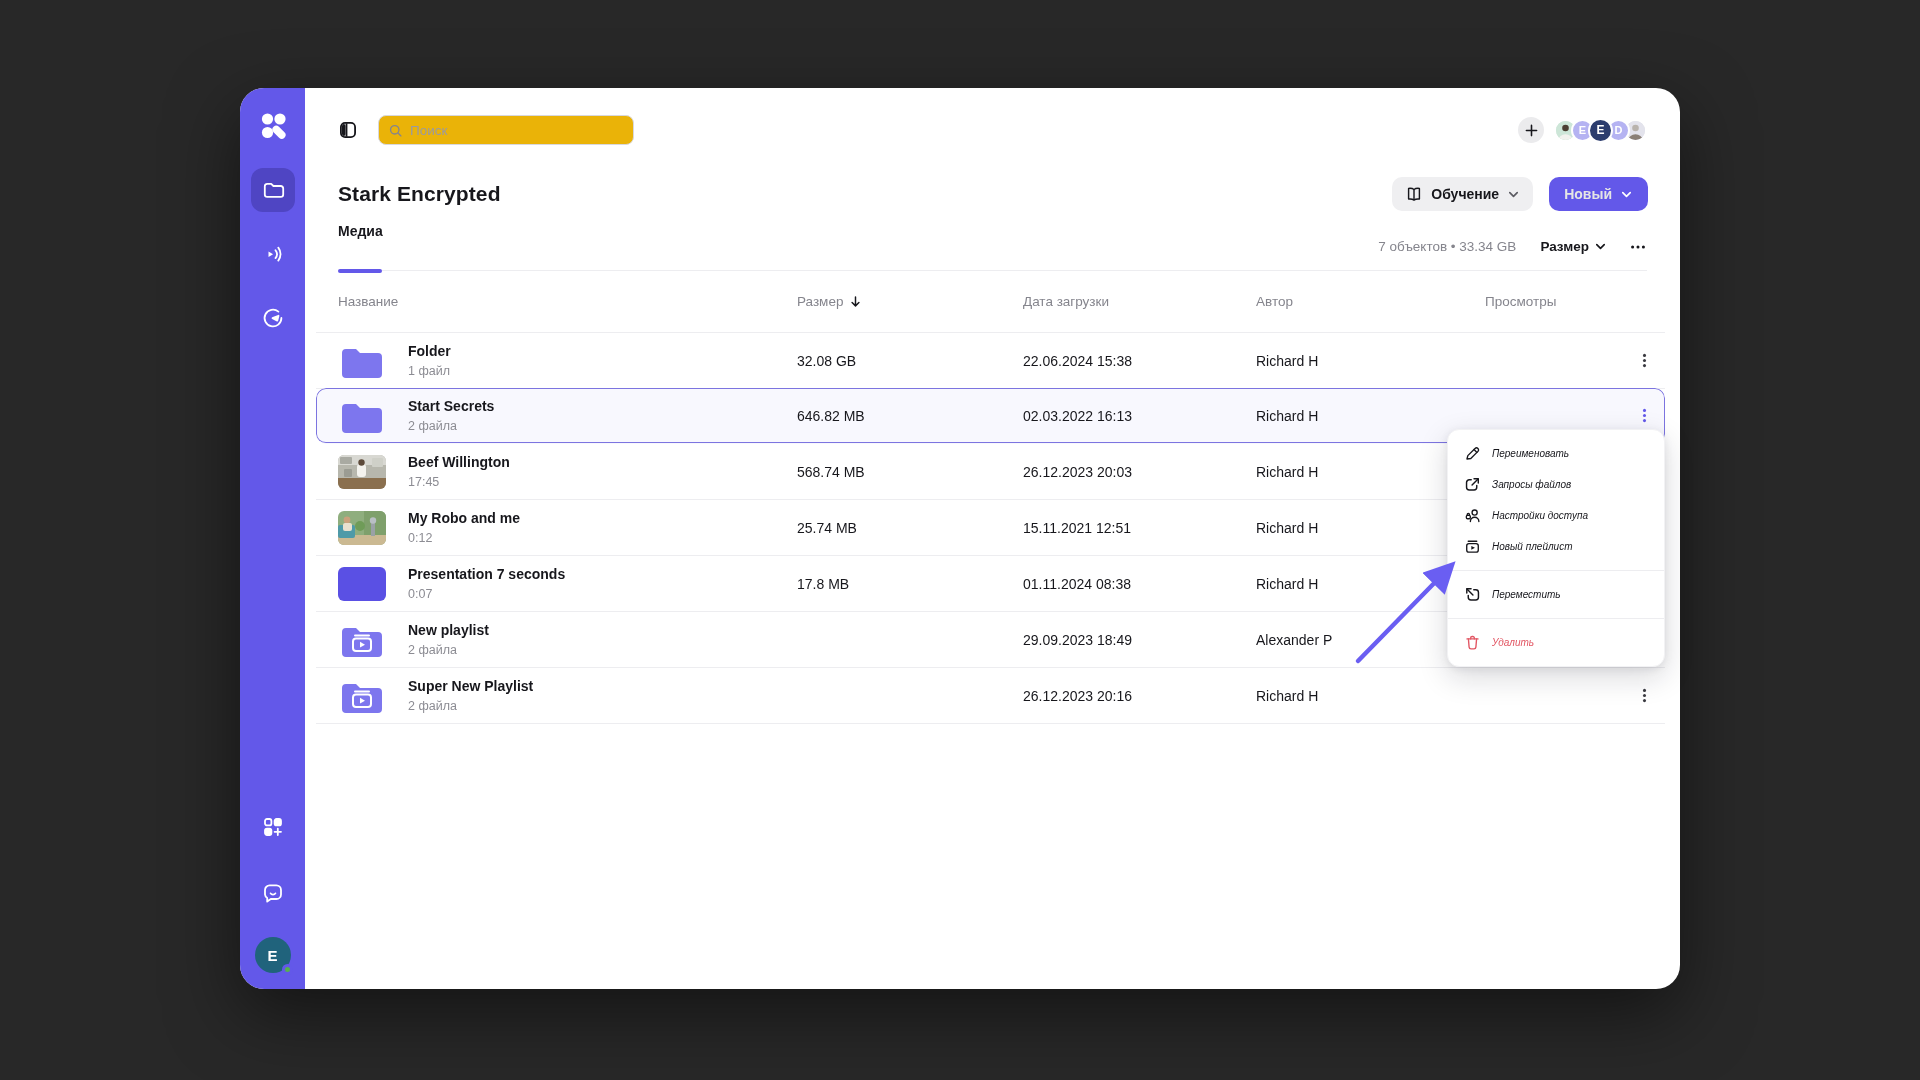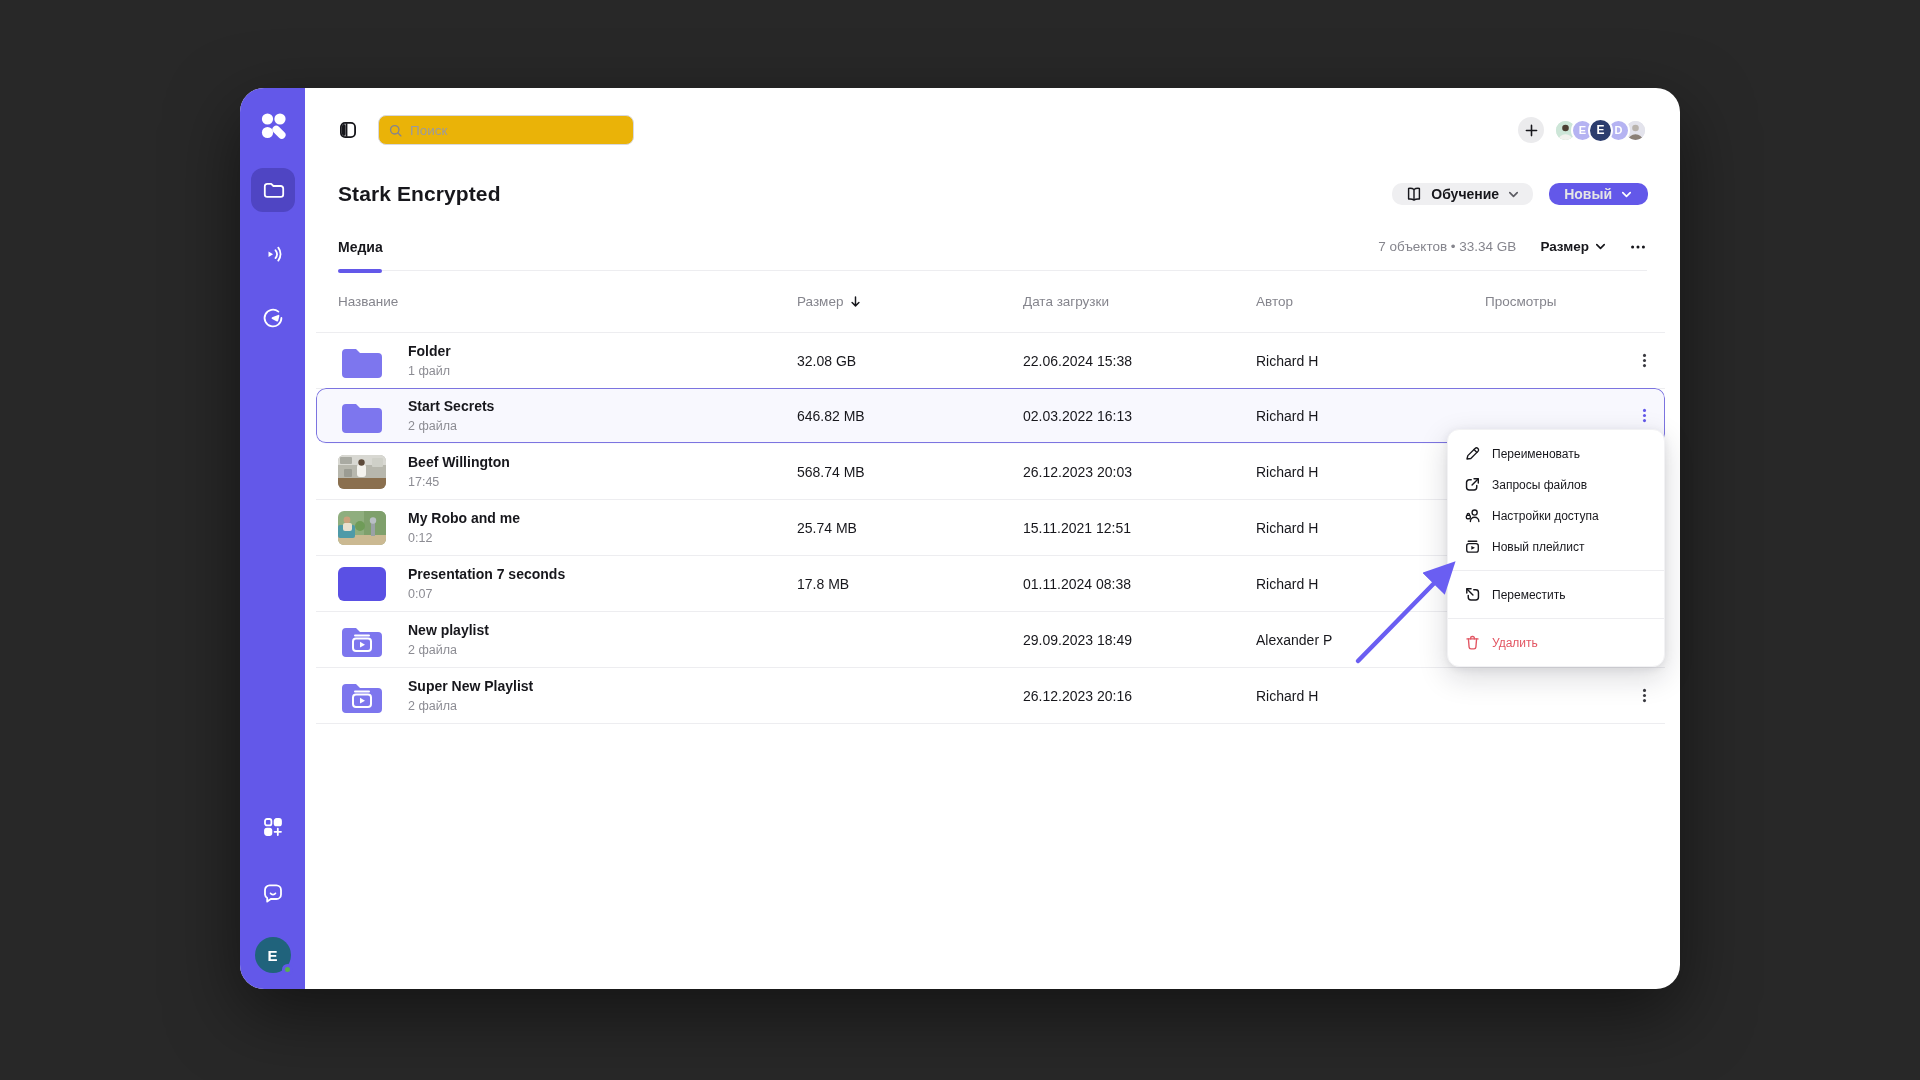--- a/index.html
+++ b/index.html
@@ -44,27 +44,27 @@
   .av:first-child { margin-left:0; }
   .av.light { background:#b5b3f2; z-index:2; }
   .av.dark  { background:#2c3d6e; z-index:5; width:25px; height:25px; font-size:12px; }
   .av.photo-green { background:#cfe7da; z-index:1; }
   .av.photo-gray  { background:#dddde6; z-index:1; }
   .av.d-style { z-index:3; }
 
   .page-head { margin-top:32px; padding:0 32px 0 33px; height:34px; display:flex; align-items:center; }
   .page-title { font-size:21px; font-weight:bold; letter-spacing:.1px; }
   .head-actions { margin-left:auto; display:flex; align-items:center; gap:16px; }
-  .btn { height:22px; border-radius:10px; display:flex; align-items:center; font-size:14px; font-weight:bold; cursor:pointer;text-align:center; }
+  .btn { height:34px; border-radius:10px; display:flex; align-items:center; font-size:14px; font-weight:bold; cursor:pointer;text-align:center; }
   .btn-light { background:#efeff1; color:#17171c; padding:0 13px; gap:8px; }
   .btn-primary { background:#6358e9; color:#e5e5e5; padding:0 15px; gap:8px; }
 
   .tabs-row { margin:12px 33px 0 33px; height:48px; display:flex; align-items:center;
     border-bottom:1.5px solid #ededf0; position:relative; }
-  .tab { font-size:14px; font-weight:bold; position:relative; height:100%; display:flex; align-items:center; cursor:pointer; }
+  .tab { font-size:14px; font-weight:bold; position:relative; height:100%; display:flex; align-items:flex-start; cursor:pointer; }
   .tab .indicator { position:absolute; left:0; bottom:-3px; width:44px; height:4px; border-radius:3px; background:#6358e9; }
   .tabs-right { margin-left:auto; display:flex; align-items:center; }
   .summary { font-size:13.5px; color:#85858d;text-align:right; }
   .sort { margin-left:24px; display:flex; align-items:center; gap:5px; font-size:13.5px; font-weight:bold; cursor:pointer; }
   .more-dots { margin-left:22px; cursor:pointer; display:flex; align-items:center; }
 
   
   .table-wrap { margin:0 15px 0 11px; }
   .grid-cols { display:grid; grid-template-columns:459px 226px 233px 229px 1fr 48px; align-items:center; padding-left:22px; }
   .t-head { height:62px; border-bottom:1px solid #ededf0; color:#85858d; font-size:13.5px; }
@@ -79,21 +79,21 @@
   .row-meta { font-size:12.5px; color:#8c8c93; margin-top:3px; }
   .cell { font-size:14px; }
   .kebab { justify-self:end; padding-right:12px; display:flex; align-items:center; cursor:pointer; }
   .kebab svg { color:#3a3a40; }
   .row.selected .kebab svg { color:#6358e9; }
 
   
   .ctx-menu { position:absolute; left:1447px; top:429px; width:218px; background:#fff; border-radius:12px;
     padding:8px 0; box-shadow:0 10px 30px rgba(20,20,40,0.16), 0 2px 8px rgba(20,20,40,0.08);
     border:1px solid #f2f2f4; z-index:10; }
-  .menu-item { height:31px; display:flex; align-items:center; gap:11px; padding:0 16px; font-size:12px; cursor:pointer; }
+  .menu-item { height:31px; display:flex; align-items:center; gap:11px; padding:0 16px; font-size:10px; cursor:pointer;font-style:italic; }
   .mi-icon { width:17px; height:17px; display:flex; align-items:center; justify-content:center; color:#17171c; }
   .menu-item.danger { color:#e25663; }
   .menu-item.danger .mi-icon { color:#e25663; }
   .menu-divider { height:1px; background:#ededf0; margin:8px 0; }
 
   
   .arrow-annot { position:absolute; left:1340px; top:545px; width:130px; height:130px; overflow:visible; z-index:11; pointer-events:none; }
 </style>
 </head>
 <body>

